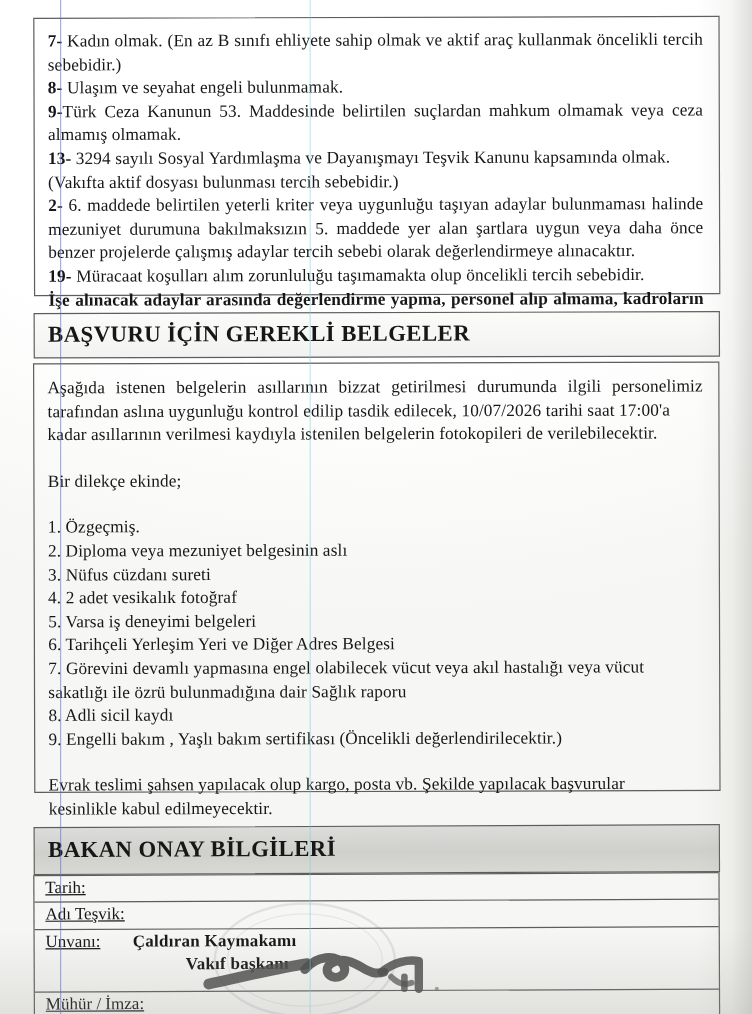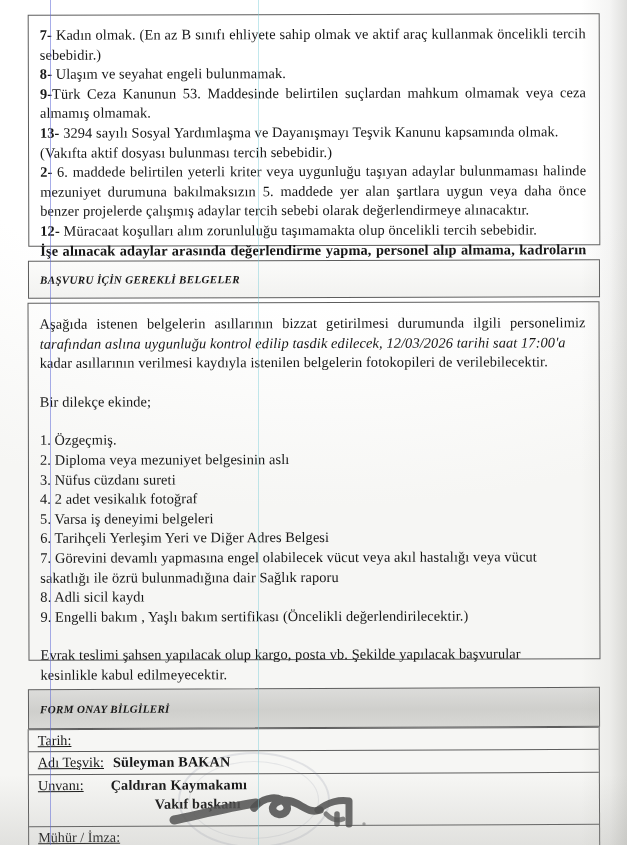--- a/index.html
+++ b/index.html
@@ -68,37 +68,36 @@
     padding: 10px 13px 0 11px;
     transform: rotate(-0.16deg);
   }
   #conditions p, #req-body p, .list-line {
     margin: 0;
     font-size: 14.4px;
     line-height: 19.6px;
     letter-spacing: .1px;
   }
   .b { font-weight: bold; }
-  .i { font-style: italic; }
+  .i { }
   .just { text-align: justify; }
 
   
   #req-header {
     position: absolute;
     left: 0; top: 246px; width: 572px; height: 38px;
     display: flex; align-items: center;
     padding-left: 11px;
     background: linear-gradient(180deg,#fbfbfa 0%, #f2f2f0 100%);
     transform: rotate(-0.16deg);
   }
   .sec-title {
-    font-size: 11px;
+    font-size: 19px;
     font-weight: bold;
     letter-spacing: .35px;
-    font-style: italic;
   }
 
   
   #req-body {
     position: absolute;
     left: 0; top: 288px; width: 572px; height: 358px;
     padding: 11px 13px 0 11px;
     transform: rotate(-0.16deg);
   }
   .gap-md { height: 19px; }
@@ -198,34 +197,34 @@
         <span class="b">13-</span>
         <span>3294 sayılı Sosyal Yardımlaşma ve Dayanışmayı Teşvik Kanunu kapsamında olmak. (Vakıfta aktif dosyası bulunması tercih sebebidir.)</span>
       </p>
 
       <p class="just">
         <span class="b">2-</span>
         <span>6. maddede belirtilen yeterli kriter veya uygunluğu taşıyan adaylar bulunmaması halinde mezuniyet durumuna bakılmaksızın 5. maddede yer alan  şartlara uygun veya daha önce benzer projelerde çalışmış adaylar tercih sebebi olarak değerlendirmeye alınacaktır.</span>
       </p>
 
       <p>
-        <span class="b">12-</span>
+        <span class="b">19-</span>
         <span>Müracaat koşulları alım zorunluluğu taşımamakta olup öncelikli tercih sebebidir.</span>
       </p>
 
       <p class="b just">İşe alınacak adaylar arasında değerlendirme yapma, personel alıp almama, kadroların tamamına yada bir kısmına alım yapma yetkisi Vakıf Mütevelli Heyeti takdirindedir.</p>
     </div>
 
     <div id="req-header" class="block">
       <span class="sec-title">BAŞVURU İÇİN GEREKLİ BELGELER</span>
     </div>
 
     <div id="req-body" class="block">
 
-      <p class="just"><span>Aşağıda istenen belgelerin asıllarının bizzat getirilmesi durumunda ilgili personelimiz </span><span class="i">tarafından aslına uygunluğu kontrol edilip tasdik edilecek, </span><span class="i"> 12/03/2026 </span><span class="i"> tarihi saat 17:00'a</span><br><span>kadar asıllarının verilmesi kaydıyla istenilen belgelerin fotokopileri de verilebilecektir.</span></p>
+      <p class="just"><span>Aşağıda istenen belgelerin asıllarının bizzat getirilmesi durumunda ilgili personelimiz </span><span class="i">tarafından aslına uygunluğu kontrol edilip tasdik edilecek, </span><span class="i"> 10/07/2026 </span><span class="i"> tarihi saat 17:00'a</span><br><span>kadar asıllarının verilmesi kaydıyla istenilen belgelerin fotokopileri de verilebilecektir.</span></p>
 
       <div class="gap-md"></div>
 
       <p>Bir dilekçe ekinde;</p>
 
       <div class="gap-md"></div>
 
       <p class="list-line">1. Özgeçmiş.</p>
       <p class="list-line">2. Diploma veya mezuniyet belgesinin aslı</p>
       <p class="list-line">3. Nüfus cüzdanı sureti</p>
@@ -236,33 +235,32 @@
       <p class="list-line">8. Adli sicil kaydı</p>
       <p class="list-line">9. Engelli bakım , Yaşlı bakım sertifikası (Öncelikli değerlendirilecektir.)</p>
 
       <div class="gap-md"></div>
 
       <p>Evrak teslimi şahsen yapılacak olup kargo, posta vb. Şekilde yapılacak başvurular</p>
       <p>kesinlikle kabul edilmeyecektir.</p>
     </div>
 
     <div id="form-header" class="block">
-      <span class="sec-title">FORM ONAY BİLGİLERİ</span>
+      <span class="sec-title">BAKAN ONAY BİLGİLERİ</span>
     </div>
 
     <div id="form-table">
 
       <div class="trow" id="row-tarih">
         <span class="tlabel">Tarih:</span>
         <span class="tvalue sp-ad"></span>
       </div>
 
       <div class="trow" id="row-ad">
         <span class="tlabel">Adı Teşvik:</span>
-        <span class="tvalue sp-ad">Süleyman BAKAN</span>
       </div>
 
       <div class="trow" id="row-unvan">
         <span class="tlabel">Unvanı:</span>
         <span class="unvan-wrap sp-un">
           <span class="tvalue">Çaldıran Kaymakamı</span>
           <span class="tvalue unvan-2">Vakıf başkanı</span>
         </span>
       </div>
 

